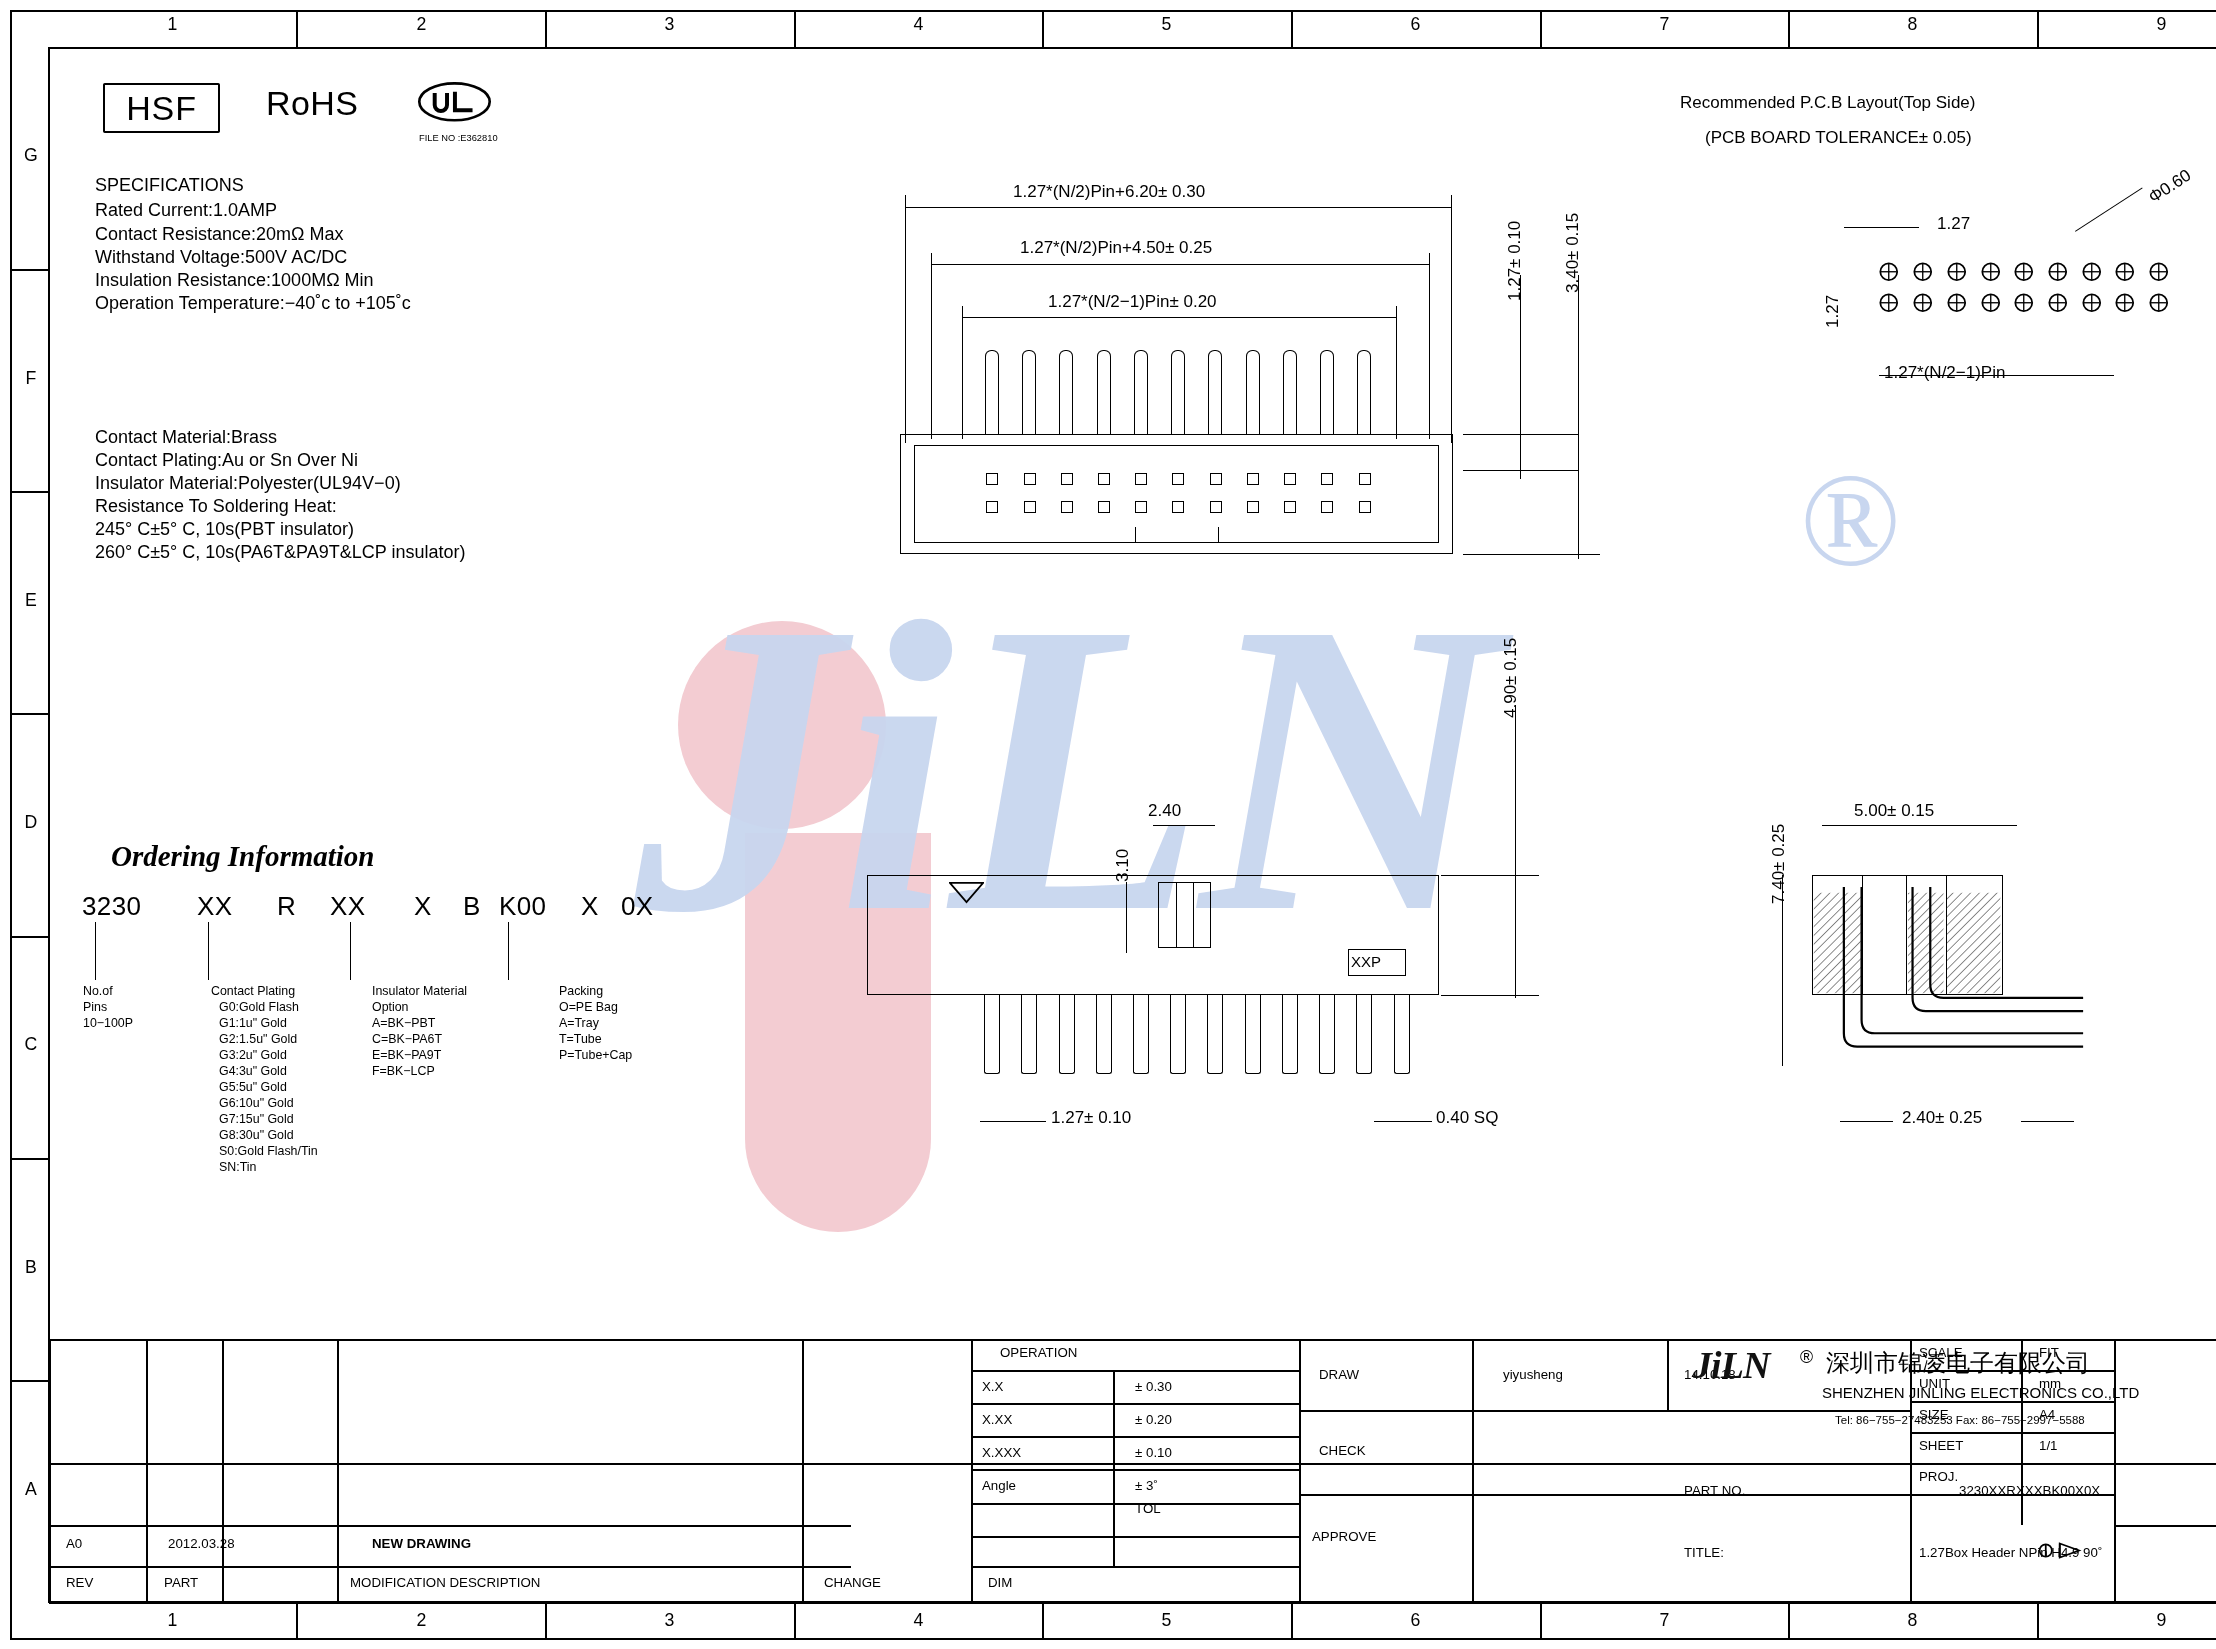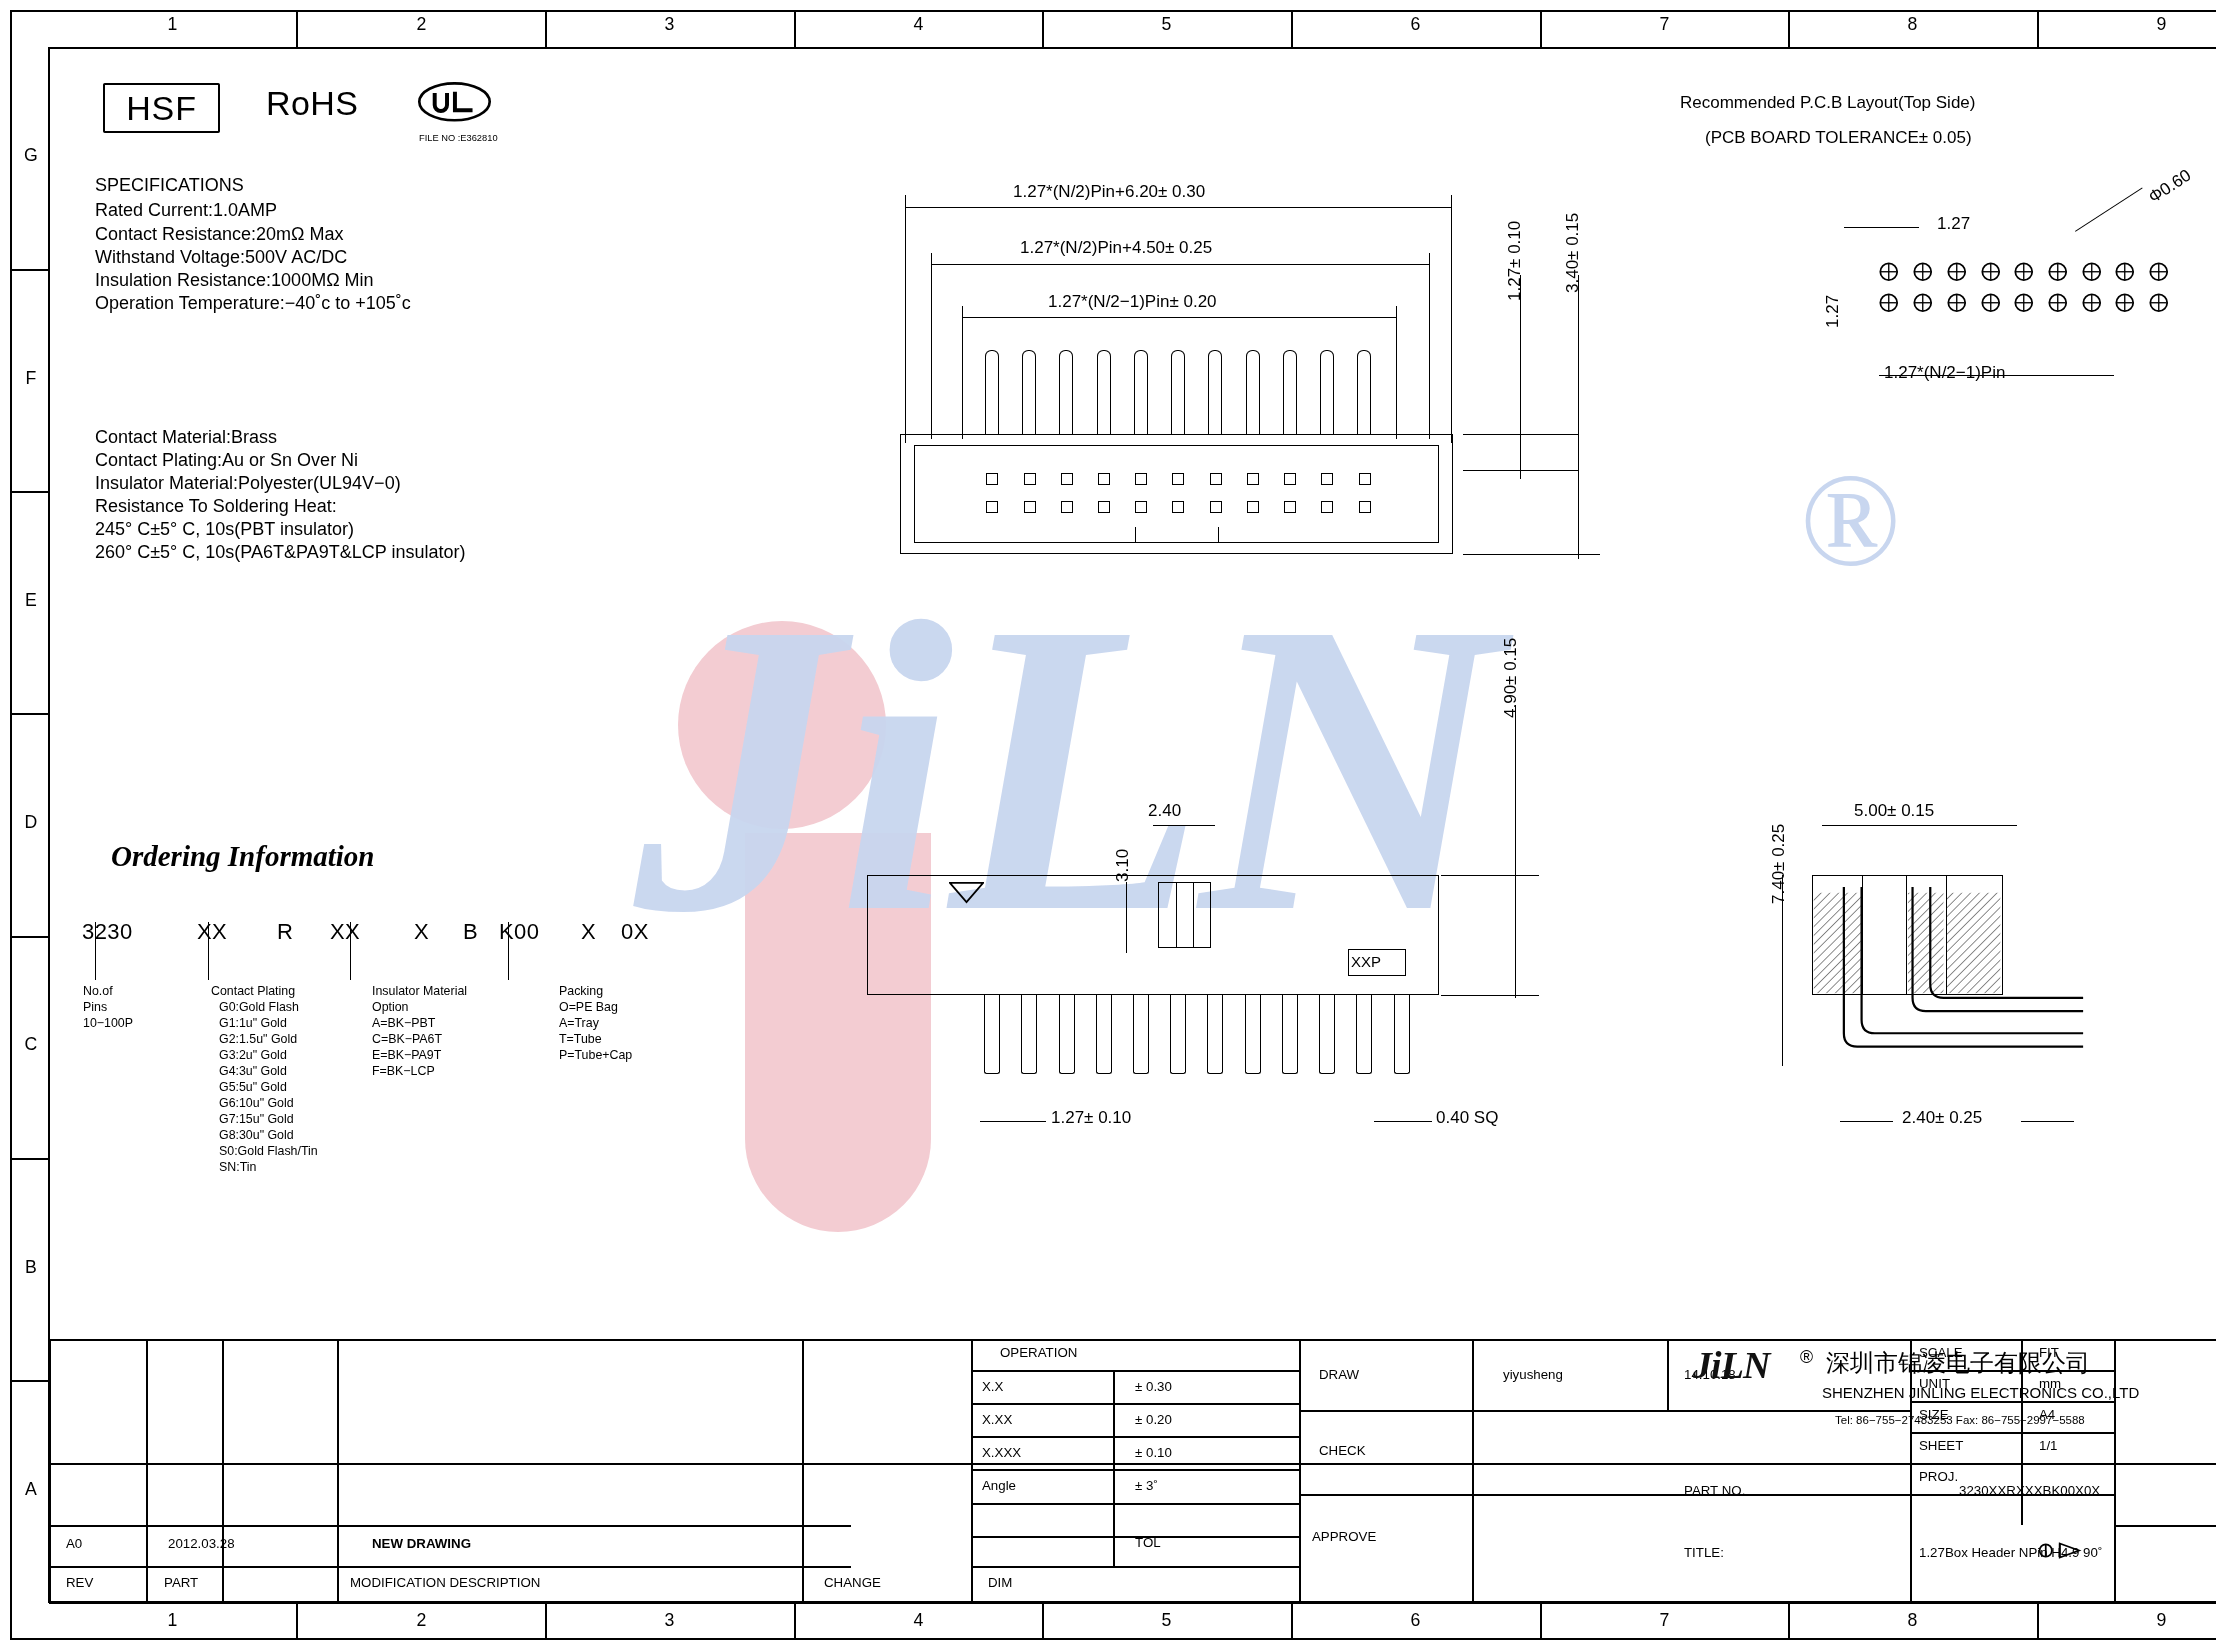--- a/index.html
+++ b/index.html
@@ -58,21 +58,21 @@
     display:flex;align-items:center;justify-content:center;
     font-size:34px;font-family:"Liberation Sans",sans-serif;letter-spacing:0.9px;
   }
   .rohs{position:absolute;font-size:34px;letter-spacing:0.4px;}
   .ul-box{position:absolute;}
   
   .oi-title{
     position:absolute;font-family:"Liberation Serif",serif;font-style:italic;font-weight:bold;
     font-size:29px;
   }
-  .oi-code{position:absolute;font-size:22px;letter-spacing:0.4px;margin-top:28px;}
+  .oi-code{position:absolute;font-size:26px;letter-spacing:0.4px;}
   .oi-col{position:absolute;font-size:12.4px;line-height:16px;}
   
   .tb-line{position:absolute;background:#000;}
   .tb-txt{position:absolute;font-size:13.3px;font-family:"Liberation Sans",sans-serif;}
   .jiln{
     position:absolute;font-family:"Liberation Serif",serif;font-weight:bold;font-style:italic;
     font-size:38px;color:#111;letter-spacing:-0.9px;
   }
   .cn-name{position:absolute;font-size:24px;font-family:"DejaVu Sans",sans-serif;}
   .en-name{position:absolute;font-size:15px;}
@@ -515,21 +515,21 @@
       <div class="tb-txt" style="left: 1000px; top: 1345px;">OPERATION</div>
       <div class="tb-txt" style="left: 982px; top: 1379px;">X.X</div>
       <div class="tb-txt" style="left: 1135px; top: 1379px;">± 0.30</div>
       <div class="tb-txt" style="left: 982px; top: 1412px;">X.XX</div>
       <div class="tb-txt" style="left: 1135px; top: 1412px;">± 0.20</div>
       <div class="tb-txt" style="left: 982px; top: 1445px;">X.XXX</div>
       <div class="tb-txt" style="left: 1135px; top: 1445px;">± 0.10</div>
       <div class="tb-txt" style="left: 982px; top: 1478px;">Angle</div>
       <div class="tb-txt" style="left: 1135px; top: 1478px;">± 3˚</div>
       <div class="tb-txt" style="left: 988px; top: 1575px;">DIM</div>
-      <div class="tb-txt" style="left: 1135px; top: 1535px;">TOL</div>
+      <div class="tb-txt" style="left: 1135px; top: 1501px;">TOL</div>
       <div class="tb-txt" style="left: 1319px; top: 1367px;">DRAW</div>
       <div class="tb-txt" style="left: 1319px; top: 1443px; text-align: center;">CHECK</div>
       <div class="tb-txt" style="left: 1312px; top: 1529px;">APPROVE</div>
       <div class="tb-txt" style="left: 1503px; top: 1367px;">yiyusheng</div>
       <div class="tb-txt" style="left: 1684px; top: 1367px;">14.10.18</div>
       <div class="tb-txt" style="left: 1919px; top: 1345px;">SCALE</div>
       <div class="tb-txt" style="left: 2039px; top: 1345px;">FIT</div>
       <div class="tb-txt" style="left: 1919px; top: 1376px;">UNIT</div>
       <div class="tb-txt" style="left: 2039px; top: 1376px;">mm</div>
       <div class="tb-txt" style="left: 1919px; top: 1407px;">SIZE</div>

